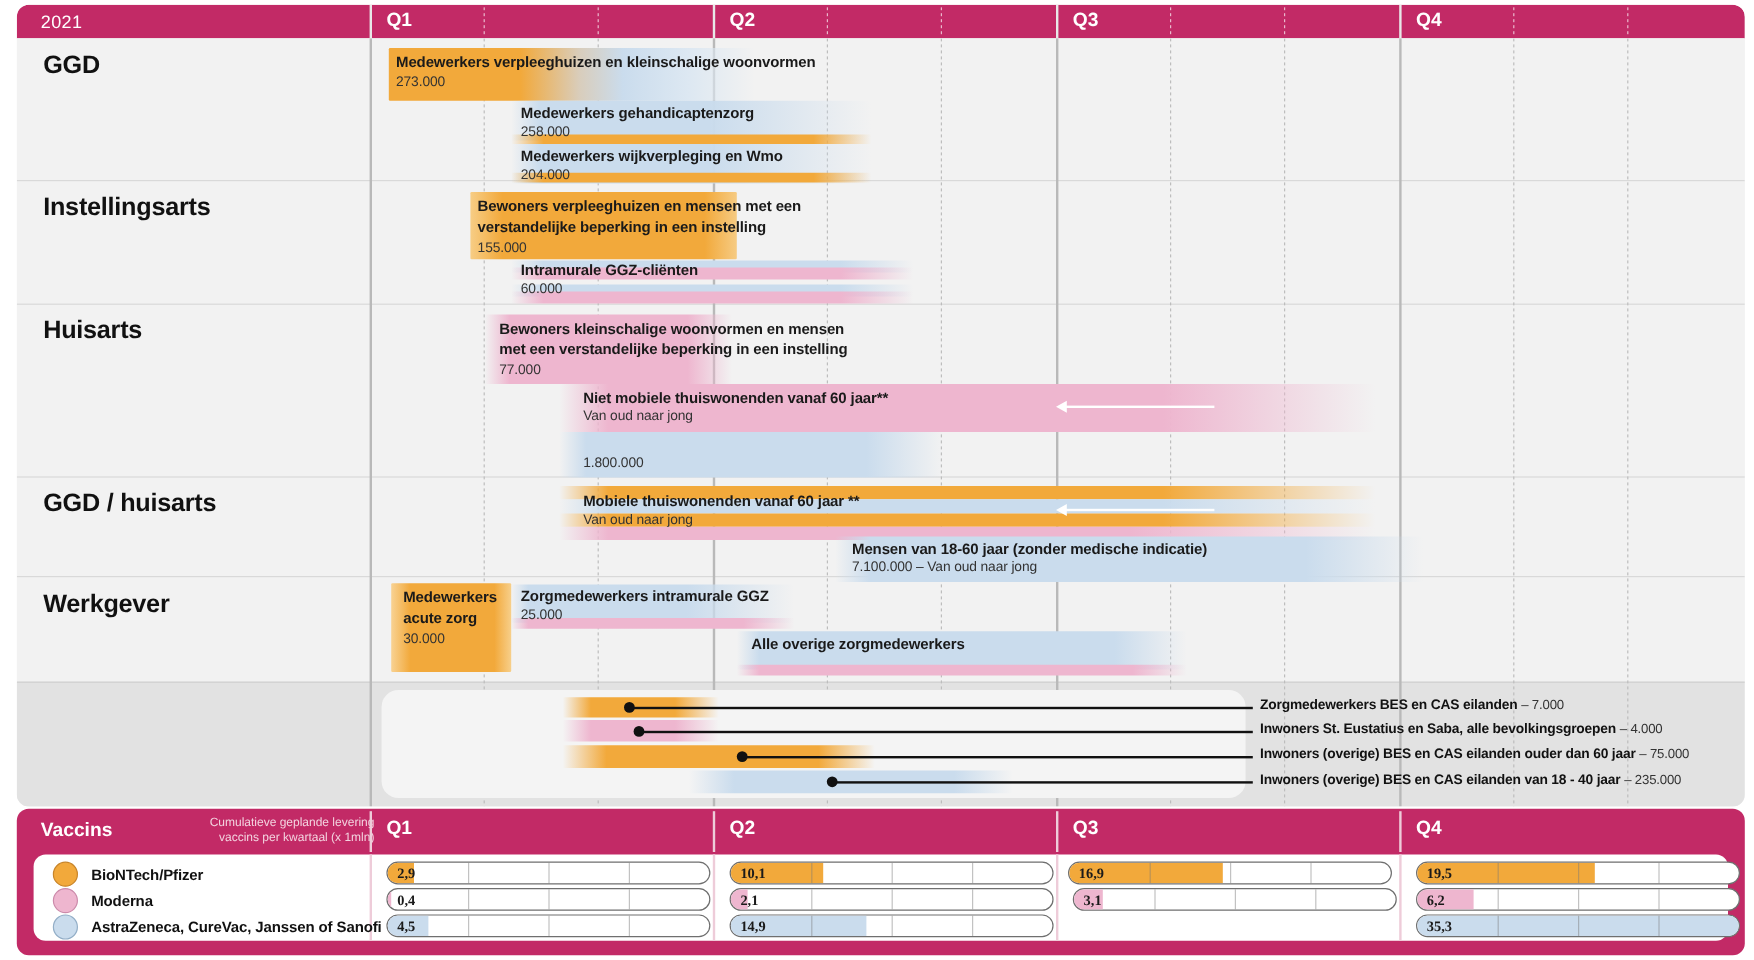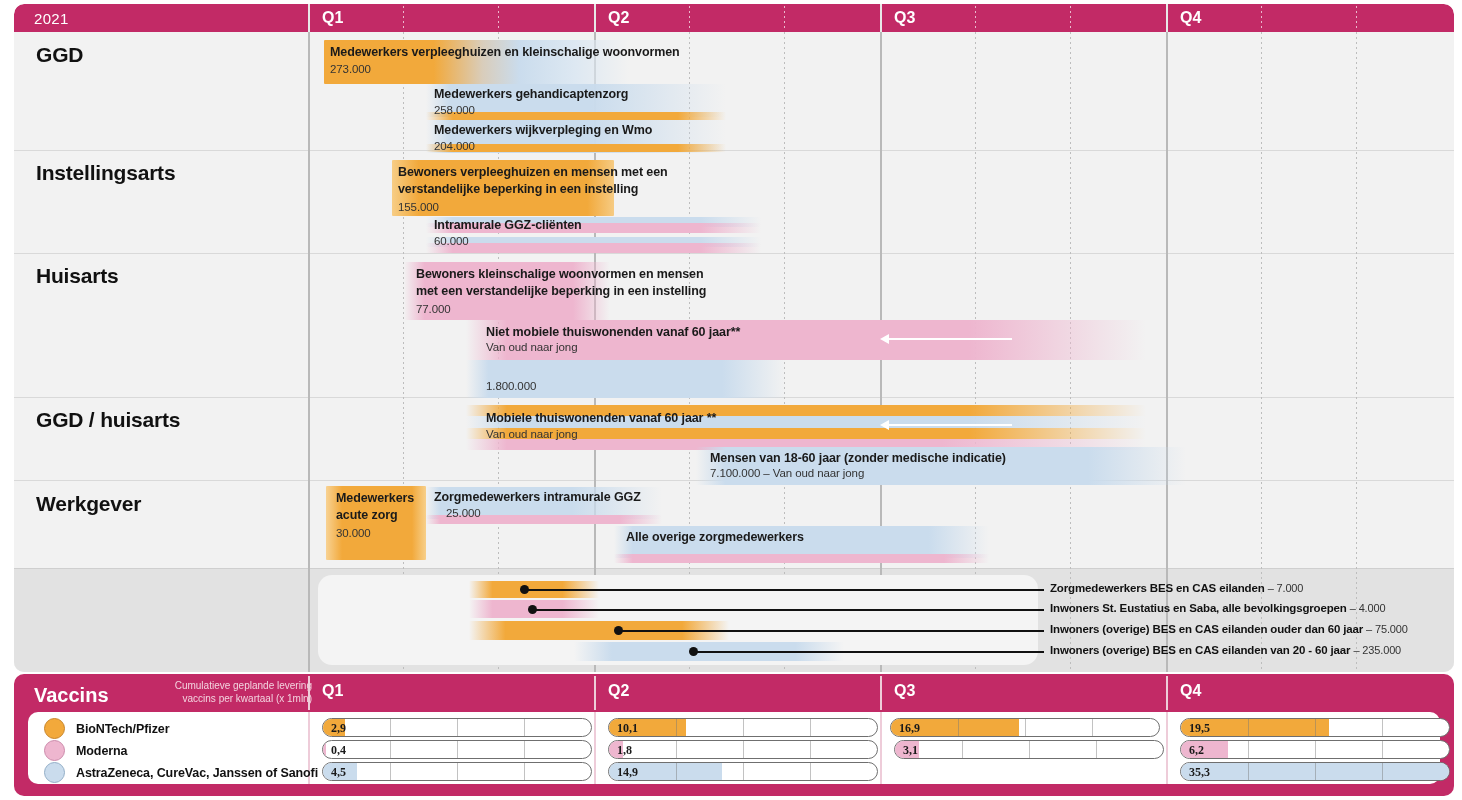--- a/index.html
+++ b/index.html
@@ -172,21 +172,21 @@
     left: 14px; top: 674px;
     width: 1440px; height: 122px;
     background: #c22a66;
     border-radius: 10px;
     overflow: hidden;
   }
   .vac-head-title {
     position: absolute;
     left: 20px; top: 10px;
     color: #ffffff;
-    font-size: 20px;
+    font-size: 16px;
     font-weight: bold;
   }
   .vac-head-note {
     position: absolute;
     left: 150px; top: 6px;
     width: 148px;
     text-align: right;
     color: #f3d3df;
     font-size: 10px;
     line-height: 1.28;
@@ -388,21 +388,21 @@
                   background:linear-gradient(90deg,#f8d293 0%,#f2a93b 16%,#f2a93b 86%,#f7cf8a 100%);"></div>
       <div class="bar-label" style="left:322px;top:458px;width:86px">Medewerkers
 acute zorg</div>
       <div class="bar-sub" style="left:322px;top:495px">30.000</div>
 
       <div class="bar" style="left:412px;top:455px;width:236px;height:32px;
                   background:linear-gradient(90deg,rgba(242,242,242,0) 0%,#cadced 6%,#cadced 62%,rgba(242,242,242,0) 100%);"></div>
       <div class="bar" style="left:412px;top:483px;width:236px;height:9px;
                   background:linear-gradient(90deg,rgba(242,242,242,0) 0%,#eeb6cf 6%,#eeb6cf 82%,rgba(242,242,242,0) 100%);"></div>
       <div class="bar-label" style="left:420px;top:457px;width:300px">Zorgmedewerkers intramurale GGZ</div>
-      <div class="bar-sub" style="left:432px;top:475px">25.000</div>
+      <div class="bar-sub" style="left:420px;top:475px">25.000</div>
 
       <div class="bar" style="left:600px;top:494px;width:375px;height:32px;
                   background:linear-gradient(90deg,rgba(242,242,242,0) 0%,#cadced 5%,#cadced 84%,rgba(242,242,242,0) 100%);"></div>
       <div class="bar" style="left:600px;top:522px;width:375px;height:9px;
                   background:linear-gradient(90deg,rgba(242,242,242,0) 0%,#eeb6cf 5%,#eeb6cf 88%,rgba(242,242,242,0) 100%);"></div>
       <div class="bar-label" style="left:612px;top:497px;width:300px">Alle overige zorgmedewerkers</div>
 
       <div class="ld-card" style="left:304px;top:543px;width:720px;height:90px"></div>
 
       <div class="bar" style="left:455px;top:549px;width:130px;height:17px;
@@ -431,21 +431,21 @@
       <div class="call-dot" style="left:600px;top:594px"></div>
       <div class="call-line" style="left:604px;top:598px;width:426px"></div>
       <div class="call-text" style="left:1036px;top:591px">
         <span>Inwoners (overige) BES en CAS eilanden ouder dan 60 jaar</span>
         <span class="num">– 75.000</span>
       </div>
 
       <div class="call-dot" style="left:675px;top:615px"></div>
       <div class="call-line" style="left:679px;top:619px;width:351px"></div>
       <div class="call-text" style="left:1036px;top:612px">
-        <span>Inwoners (overige) BES en CAS eilanden van 20 - 60 jaar</span>
+        <span>Inwoners (overige) BES en CAS eilanden van 18 - 40 jaar</span>
         <span class="num">– 235.000</span>
       </div>
 
     </div>
   </div>
 
   <div class="vac-panel">
     <div class="vac-head-title">Vaccins</div>
     <div class="vac-head-note">Cumulatieve geplande levering
 vaccins per kwartaal (x 1mln)</div>
@@ -503,21 +503,21 @@
           <div class="vac-tick" style="left: 25%;"></div>
           <div class="vac-tick" style="left: 50%;"></div>
           <div class="vac-tick" style="left: 75%;"></div>
           <div class="vac-val">10,1</div>
         </div>
         <div class="vac-track" style="left: 594px; top: 66px; width: 270px;">
           <div class="vac-fill" style="width: 5.09915%; background: rgb(238, 182, 207);"></div>
           <div class="vac-tick" style="left: 25%;"></div>
           <div class="vac-tick" style="left: 50%;"></div>
           <div class="vac-tick" style="left: 75%;"></div>
-          <div class="vac-val">1,8</div>
+          <div class="vac-val">2,1</div>
         </div>
         <div class="vac-track" style="left: 594px; top: 88px; width: 270px;">
           <div class="vac-fill" style="width: 42.2096%; background: rgb(202, 220, 237);"></div>
           <div class="vac-tick" style="left: 25%;"></div>
           <div class="vac-tick" style="left: 50%;"></div>
           <div class="vac-tick" style="left: 75%;"></div>
           <div class="vac-val">14,9</div>
         </div>
         <div class="vac-track" style="left: 876px; top: 44px; width: 270px;">
           <div class="vac-fill" style="width: 47.8754%; background: rgb(242, 169, 59);"></div>

